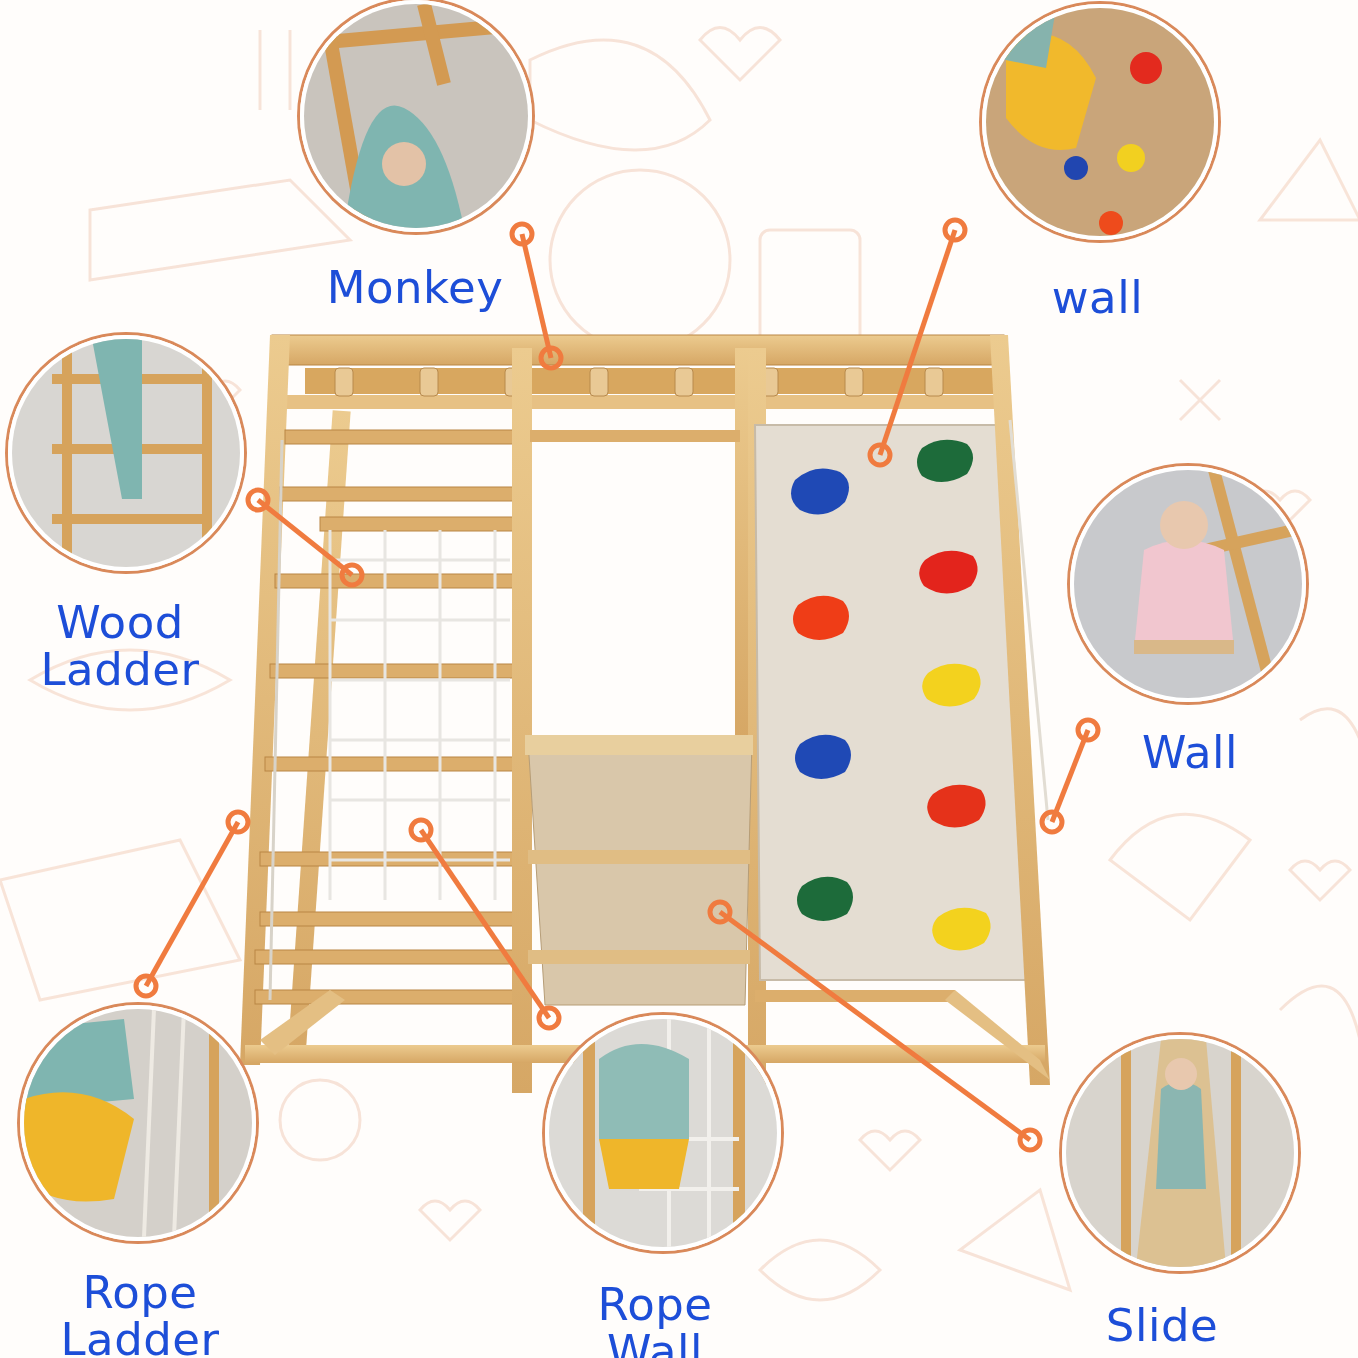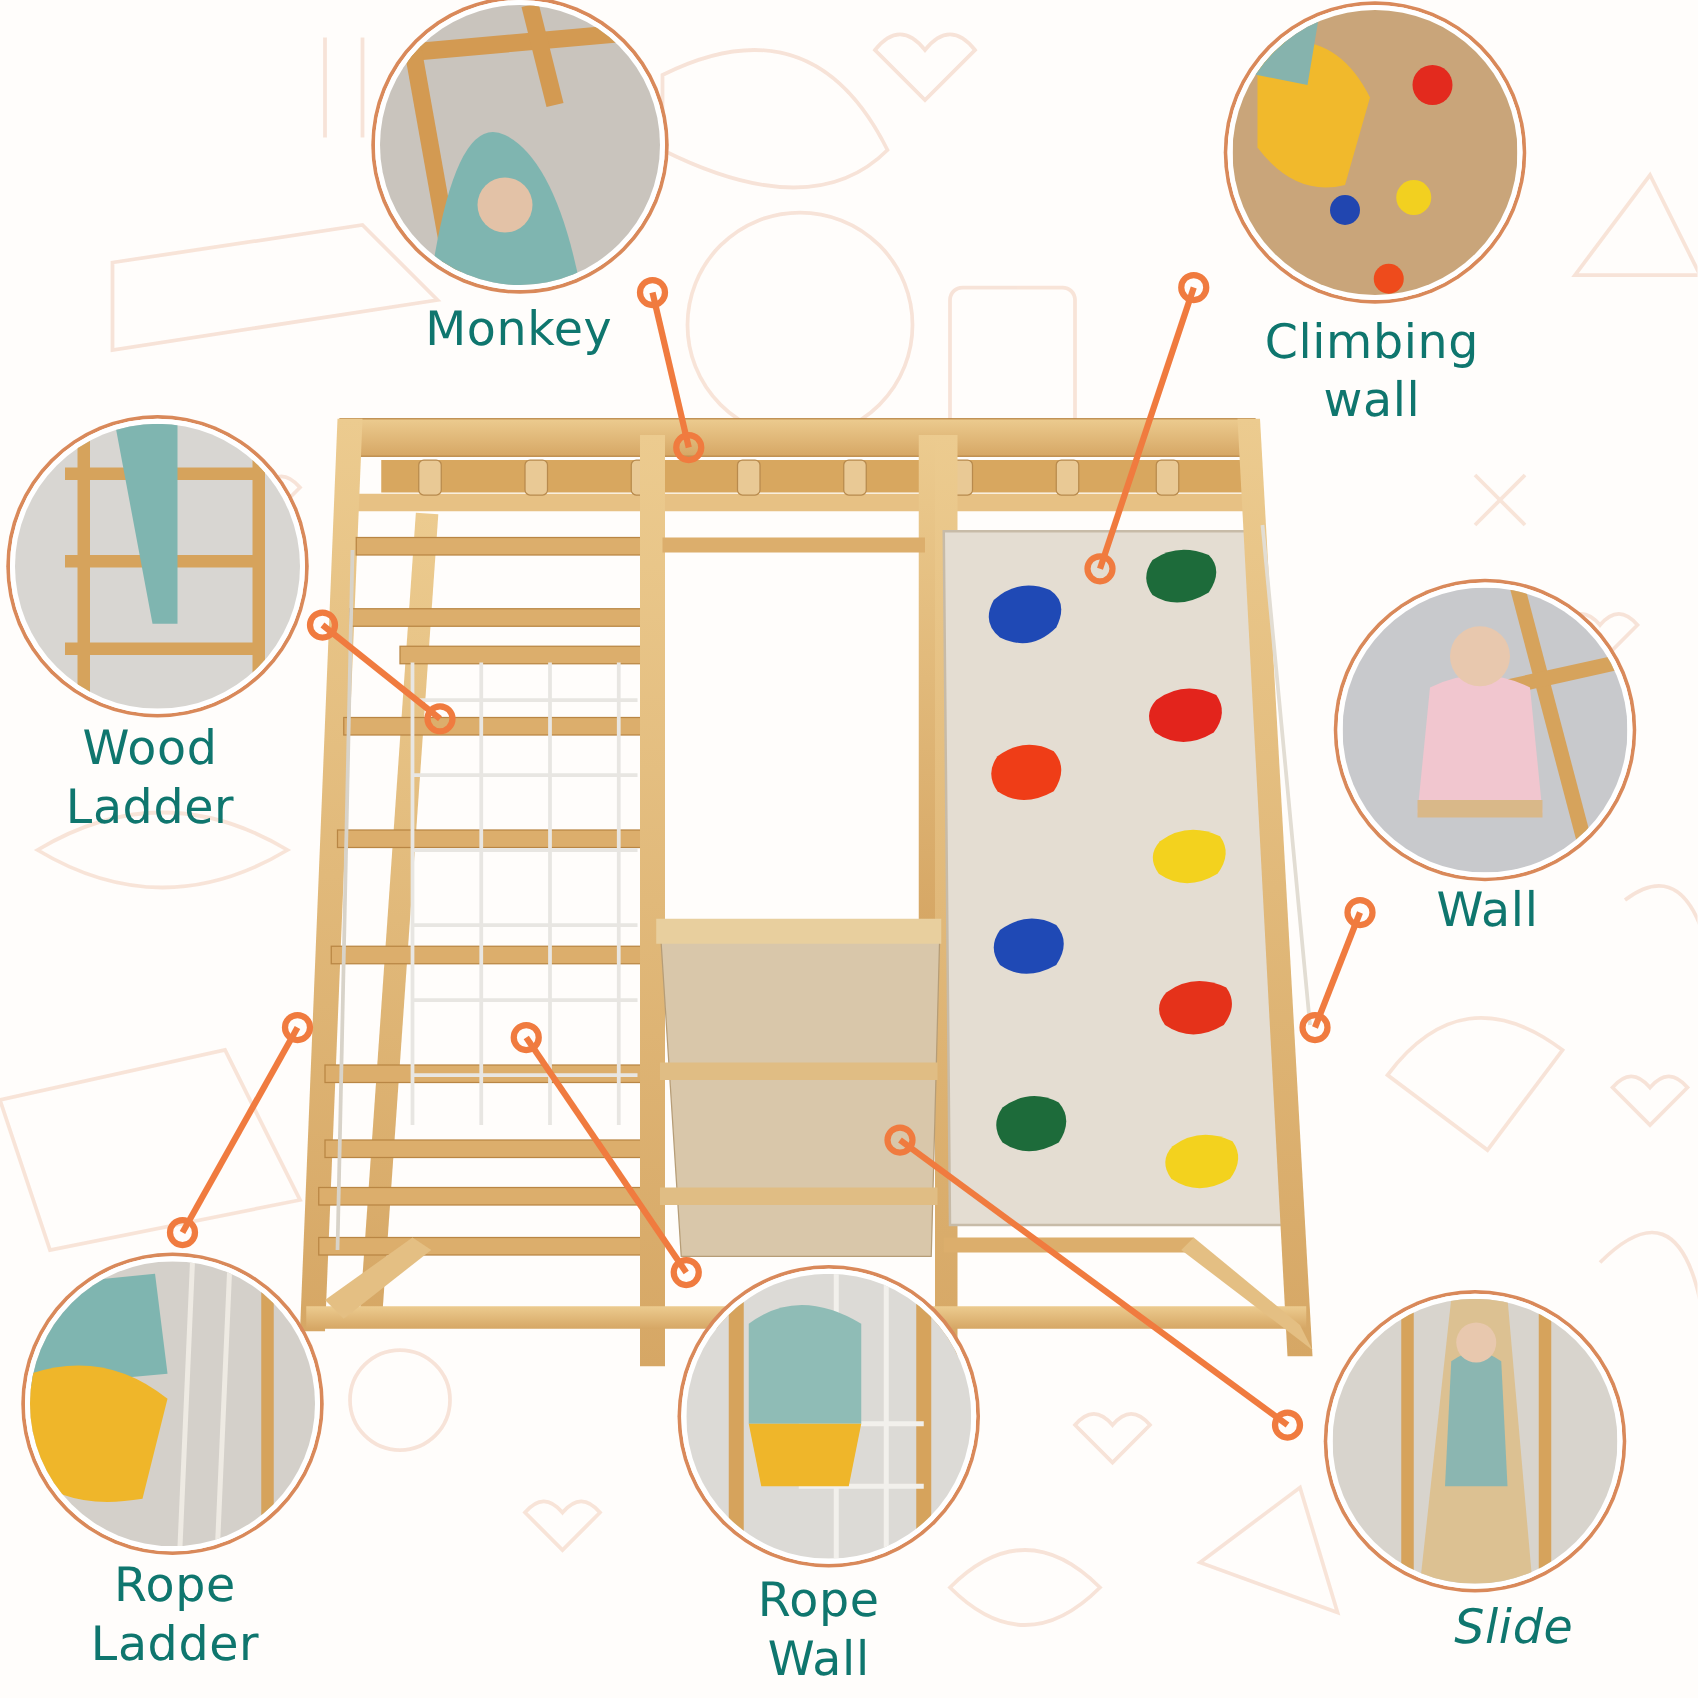--- a/index.html
+++ b/index.html
@@ -1,18 +1,18 @@
 <!DOCTYPE html>
 <html><head>
 <meta charset="utf-8">
 <style>
   html,body{margin:0;padding:0;}
   body{width:1358px;height:1358px;position:relative;overflow:hidden;background:#fffdfb;font-family:"DejaVu Sans","Liberation Sans",sans-serif;}
   .bg{position:absolute;inset:0;}
-  .label{position:absolute;color:#0f766e;font-size:38px;line-height:47px;text-align:center;font-weight:500;letter-spacing:0.5px;}
+  .label{position:absolute;color:#1d4ed8;font-size:45px;line-height:47px;text-align:center;font-weight:500;letter-spacing:0.5px;margin-top:24px;}
   .circle{position:absolute;border-radius:50%;border:4px solid #fff;box-shadow:0 0 0 3px #d9895a;overflow:hidden;}
   .circle svg{width:100%;height:100%;display:block;}
   .callouts{position:absolute;inset:0;pointer-events:none;}
 </style>
 </head>
 <body>
 
 <svg class="bg" width="1358" height="1358" viewBox="0 0 1358 1358">
   <g fill="none" stroke="#f6ddd0" stroke-width="3" opacity="0.8">
     <path d="M180 390 q15 -18 30 0 q15 -18 30 0 l-30 30z"></path>
@@ -235,33 +235,32 @@
       </g>
       <path d="M95 50 q20 -15 40 0 l5 100 l-50 0z" fill="#8bb6b1"></path>
       <circle cx="115" cy="35" r="16" fill="#e8c8ae"></circle>
     </svg>
 </div>
 
 <div class="label" style="left:310px;top:240px;width:210px;">
   <div>Monkey</div>
 </div>
 <div class="label" style="left:985px;top:250px;width:225px;">
-  <div>Climbing</div>
   <div>wall</div>
 </div>
 <div class="label" style="left:20px;top:575px;width:200px;">
   <div>Wood</div>
   <div>Ladder</div>
 </div>
 <div class="label" style="left:1110px;top:705px;width:160px;">
   <div>Wall</div>
 </div>
 <div class="label" style="left:40px;top:1245px;width:200px;">
   <div>Rope</div>
   <div>Ladder</div>
 </div>
 <div class="label" style="left:570px;top:1257px;width:170px;">
   <div>Rope</div>
   <div>Wall</div>
 </div>
-<div class="label" style="left:1136px;top:1278px;width:150px;font-style:italic;">
+<div class="label" style="left:1087px;top:1278px;width:150px;">
   <div>Slide</div>
 </div>
 
 </body></html>

